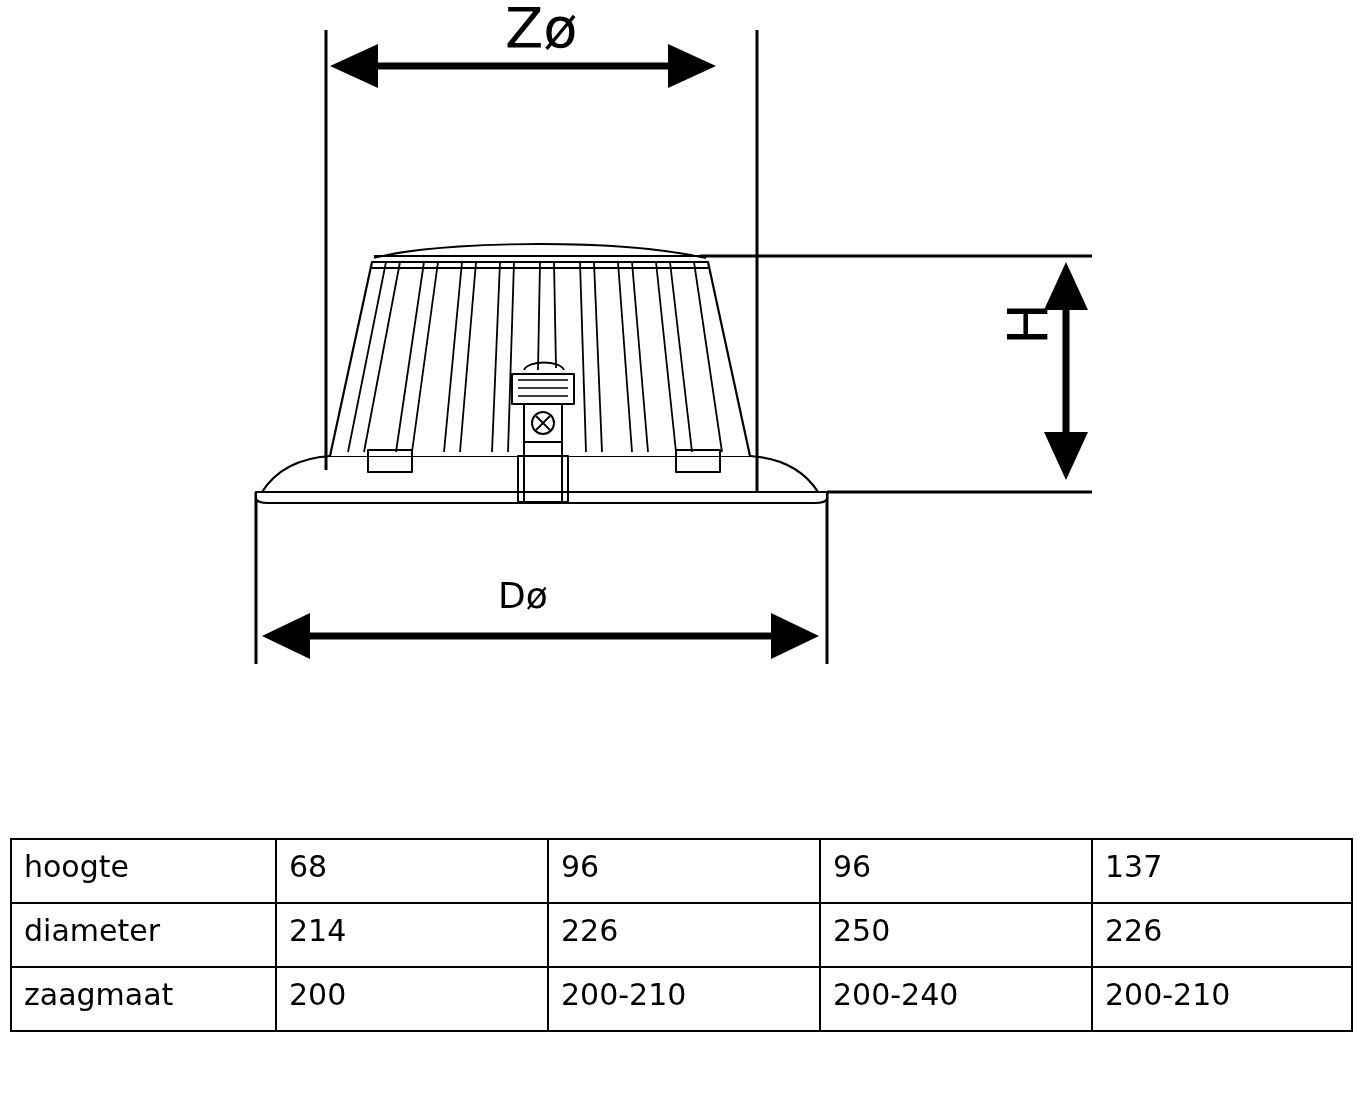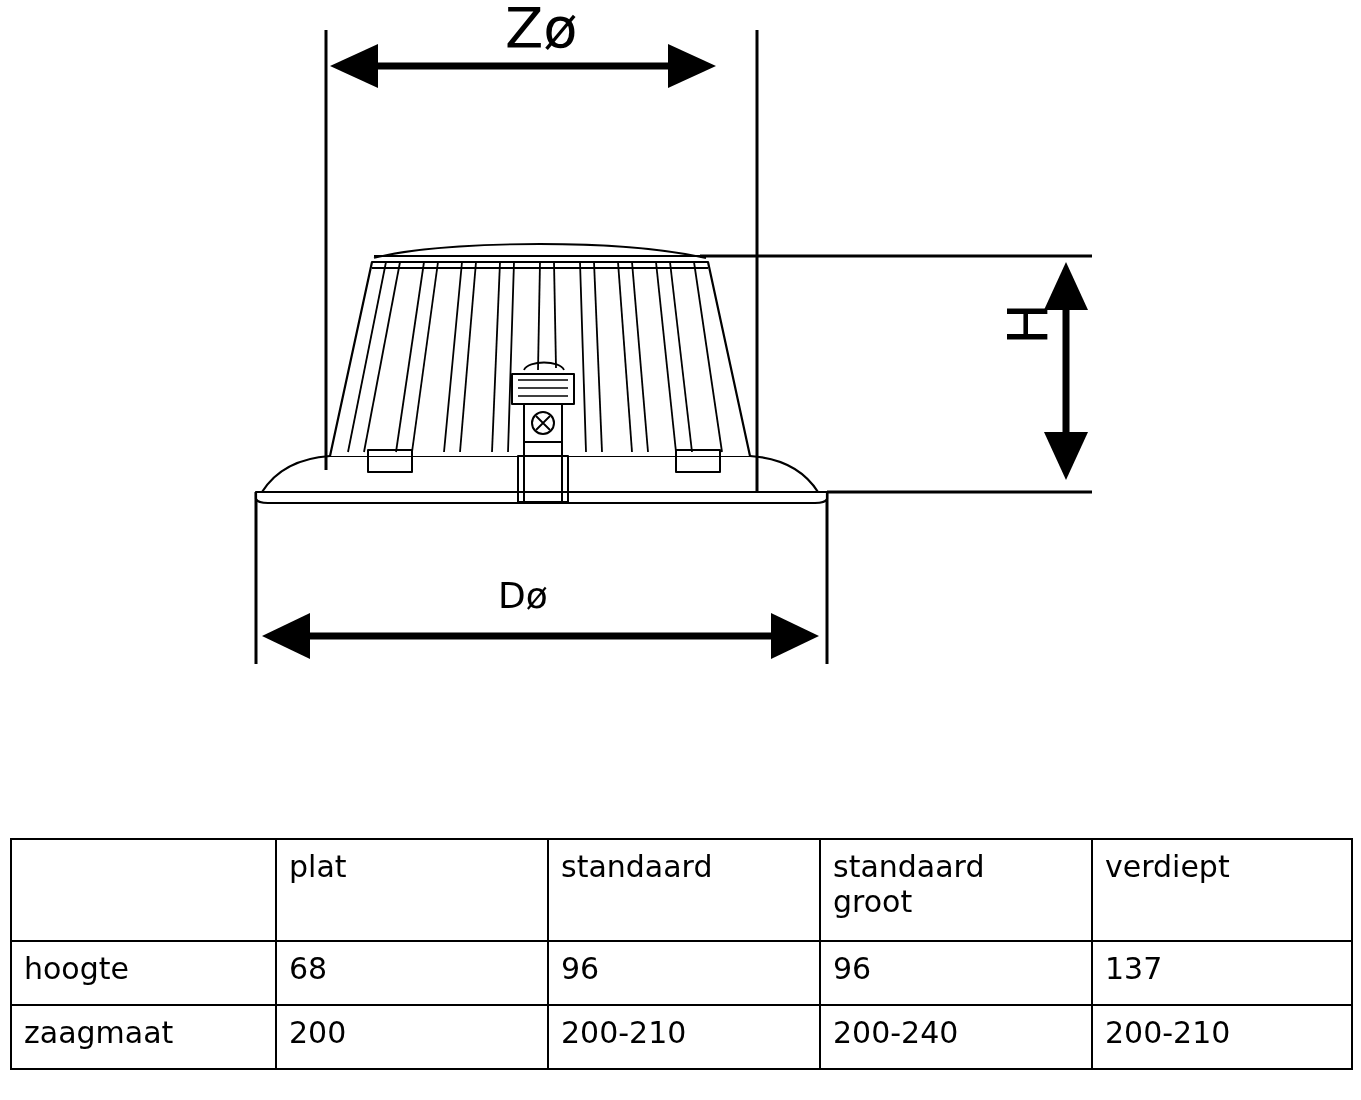--- a/index.html
+++ b/index.html
@@ -167,39 +167,36 @@
 
   <table id="spec-table">
     <colgroup>
       <col class="c0">
         <col class="c1">
         <col class="c2">
         <col class="c3">
         <col class="c4">
     </colgroup>
     <tbody>
-      <tr class="hdr-row">
-        <td></td>
-        <td>plat</td>
-        <td>standaard</td>
-        <td>
-          <div>standaard</div>
-          <div>groot</div>
-        </td>
-        <td>verdiept</td>
-      </tr>
 
       <tr class="body-row">
         <td>hoogte</td>
         <td>68</td>
         <td>96</td>
         <td>96</td>
         <td>137</td>
       </tr>
 
+      <tr class="body-row">
+        <td>diameter</td>
+        <td>214</td>
+        <td>226</td>
+        <td>250</td>
+        <td>226</td>
+      </tr>
 
       <tr class="body-row">
         <td>zaagmaat</td>
         <td>200</td>
         <td>200-210</td>
         <td>200-240</td>
         <td>200-210</td>
       </tr>
     </tbody>
   </table>

